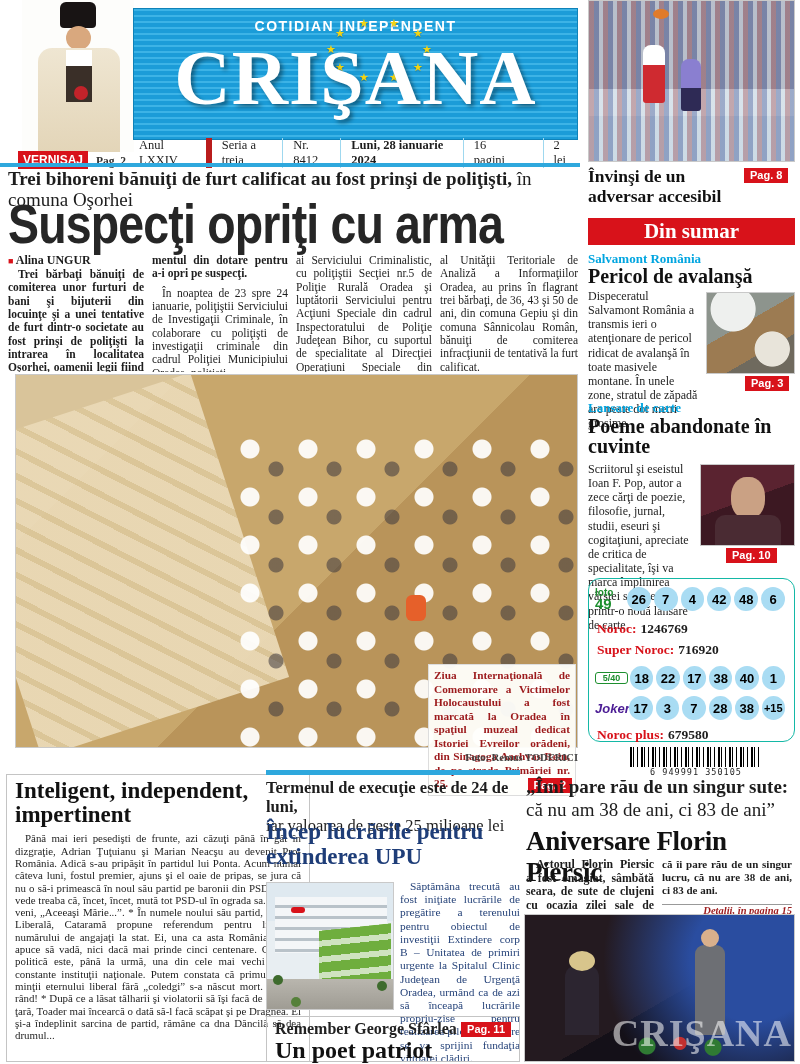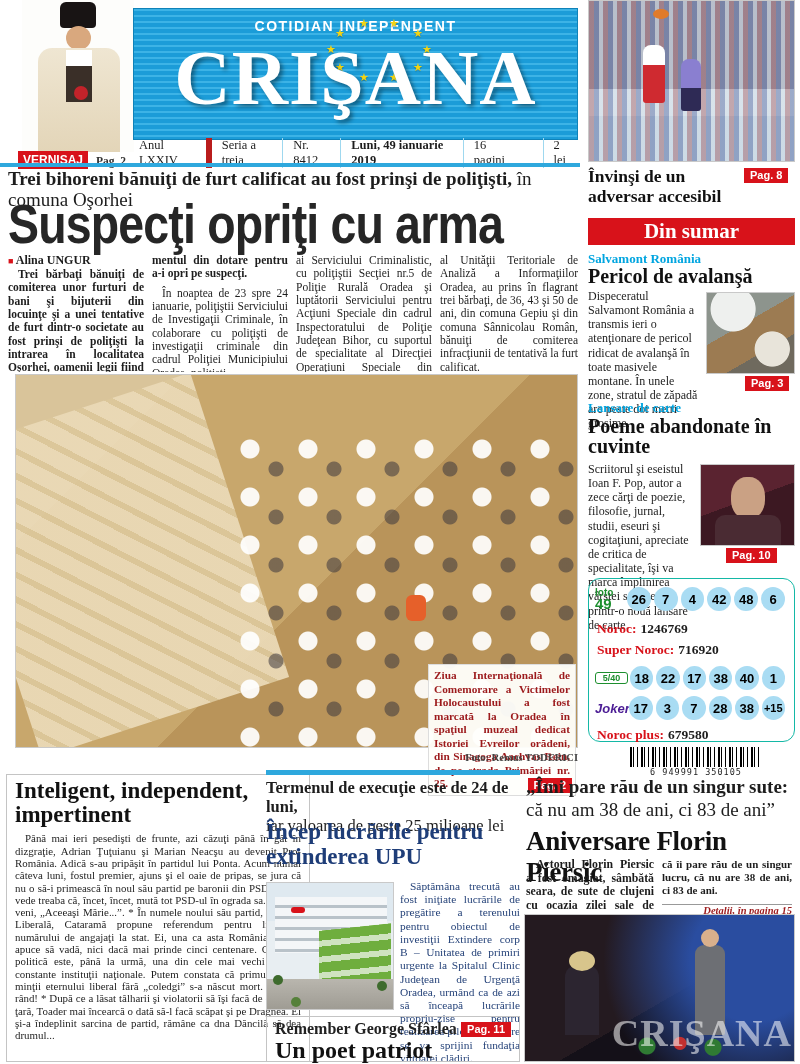--- a/index.html
+++ b/index.html
@@ -66,21 +66,21 @@
     <span class="eu-star" style="left:225px;top:8px;">★</span>
     <span class="eu-star" style="left:255px;top:8px;">★</span>
     <span class="eu-star" style="left:279px;top:18px;">★</span>
     <div id="mast-title">CRIŞANA</div>
   </div>
 
   <div class="abs" style="left:133px;top:143px;width:445px;height:19px;display:flex;align-items:center;font-size:12.5px;">
     <span style="padding:0 10px 0 6px;">Anul LXXIV</span>
     <span style="padding:0 10px;border-left:6px solid #b91c1c;">Seria a treia</span>
     <span style="padding:0 10px;border-left:1px solid #9fd8ef;">Nr. 8412</span>
-    <span style="padding:0 10px;border-left:1px solid #9fd8ef;font-weight:bold;">Luni, 49 ianuarie 2019</span>
+    <span style="padding:0 10px;border-left:1px solid #9fd8ef;font-weight:bold;">Luni, 28 ianuarie 2024</span>
     <span style="padding:0 10px;border-left:1px solid #9fd8ef;">16 pagini</span>
     <span style="padding:0 6px 0 10px;border-left:1px solid #9fd8ef;margin-left:19px;">2 lei</span>
   </div>
   <div class="abs" style="left:0;top:163px;width:580px;height:4px;background:#2ea8dd;"></div>
 
   <div class="abs" style="left:8px;top:169px;width:572px;font-size:19px;line-height:1.1;">
     <span style="font-weight:bold;">Trei bihoreni bănuiţi de furt calificat au fost prinşi de poliţişti,</span><span> în comuna Oşorhei</span>
   </div>
   <div id="headline" class="abs">Suspecţi opriţi cu arma</div>
 

